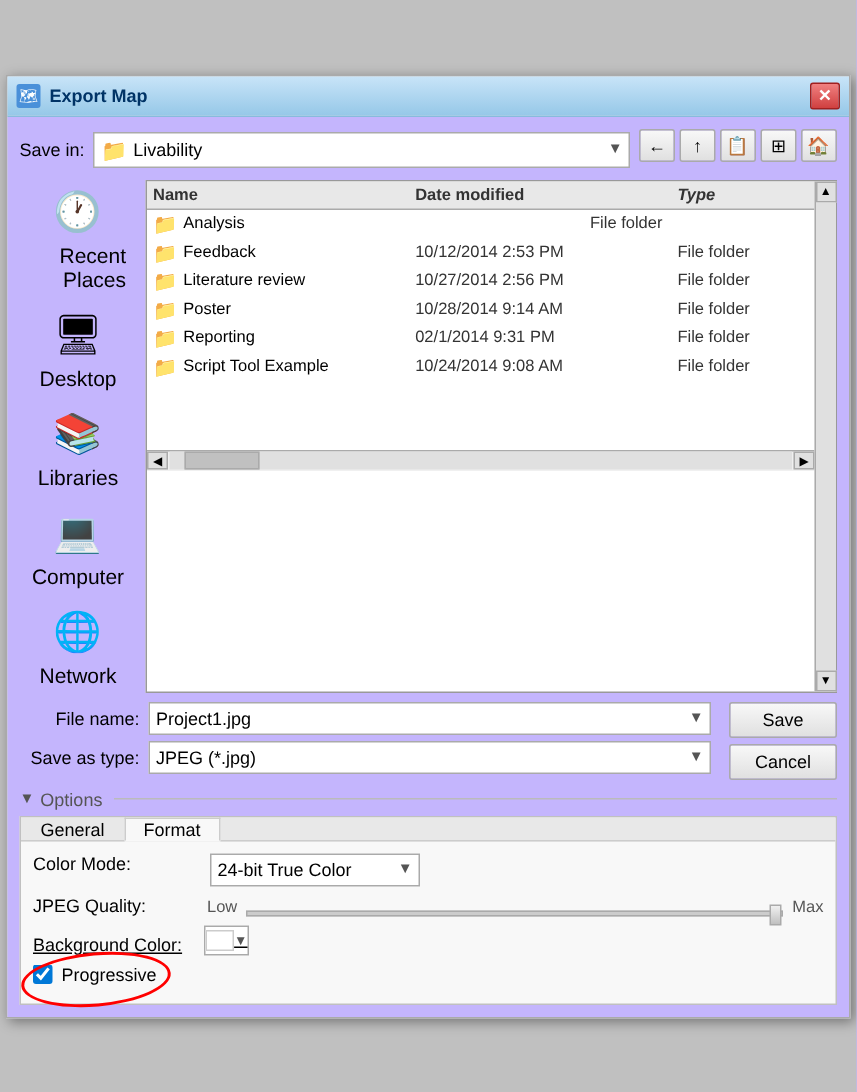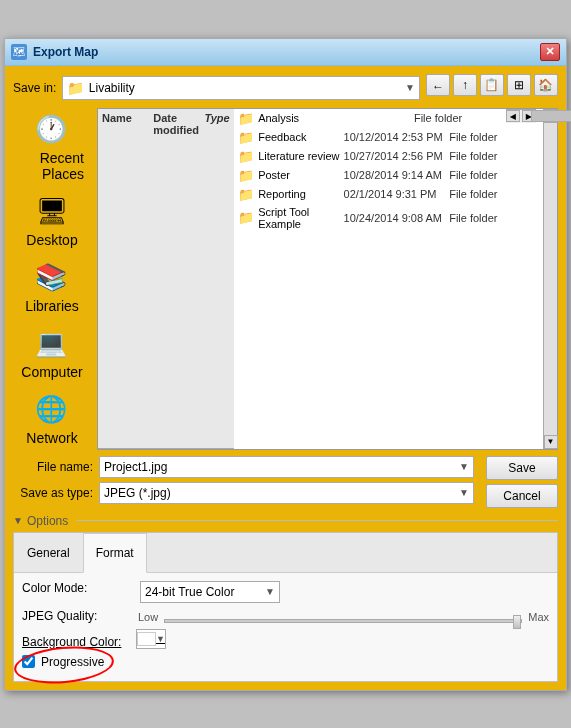--- a/index.html
+++ b/index.html
@@ -50,21 +50,21 @@
       height: 18px;
       background: linear-gradient(to bottom, #f08080, #d04040);
       border: 1px solid #a02020;
       border-radius: 2px;
       cursor: pointer;
       display: flex; align-items: center; justify-content: center;
       color: white; font-size: 11px; font-weight: bold;
     }
     .dialog-body {
       padding: 8px;
-      background: #eab308;
+      background: #c4b5fd;
     }
     .save-in-row {
       display: flex;
       align-items: center;
       gap: 6px;
       margin-bottom: 6px;
     }
     .save-in-label {
       font-size: 12px;
       white-space: nowrap;
@@ -284,21 +284,21 @@
       background: #f8f8f8;
       padding: 0;
     }
     .tabs-row {
       display: flex;
       background: #e8e8e8;
       border-bottom: 1px solid #ccc;
       gap: 0;
     }
     .tab {
-      padding: 12px 12px;
+      padding: 0 12px;
       font-size: 12px;
       cursor: pointer;
       border: 1px solid transparent;
       border-bottom: none;
       margin-bottom: -1px;
     }
     .tab.active {
       background: #f8f8f8;
       border: 1px solid #ccc;
       border-bottom: 1px solid #f8f8f8;
@@ -499,21 +499,21 @@
           <div class="left-item-icon">💻</div>
           <span class="left-item-label">Computer</span>
         </div>
         <div class="left-item">
           <div class="left-item-icon">🌐</div>
           <span class="left-item-label">Network</span>
         </div>
       </div>
 
       <div class="file-panel-wrap">
-        <div style="flex:1; display:flex; flex-direction:row;">
+        <div style="flex:1; display:flex; flex-direction:column;">
           <div class="file-header">
             <div class="file-col-name">Name</div>
             <div class="file-col-date">Date modified</div>
             <div class="file-col-type">Type</div>
           </div>
           <div class="file-list-scroll">
             <div class="file-row">
               <div class="file-row-name">
                   <span class="file-folder-icon">📁</span>
                   <span>Analysis</span>

